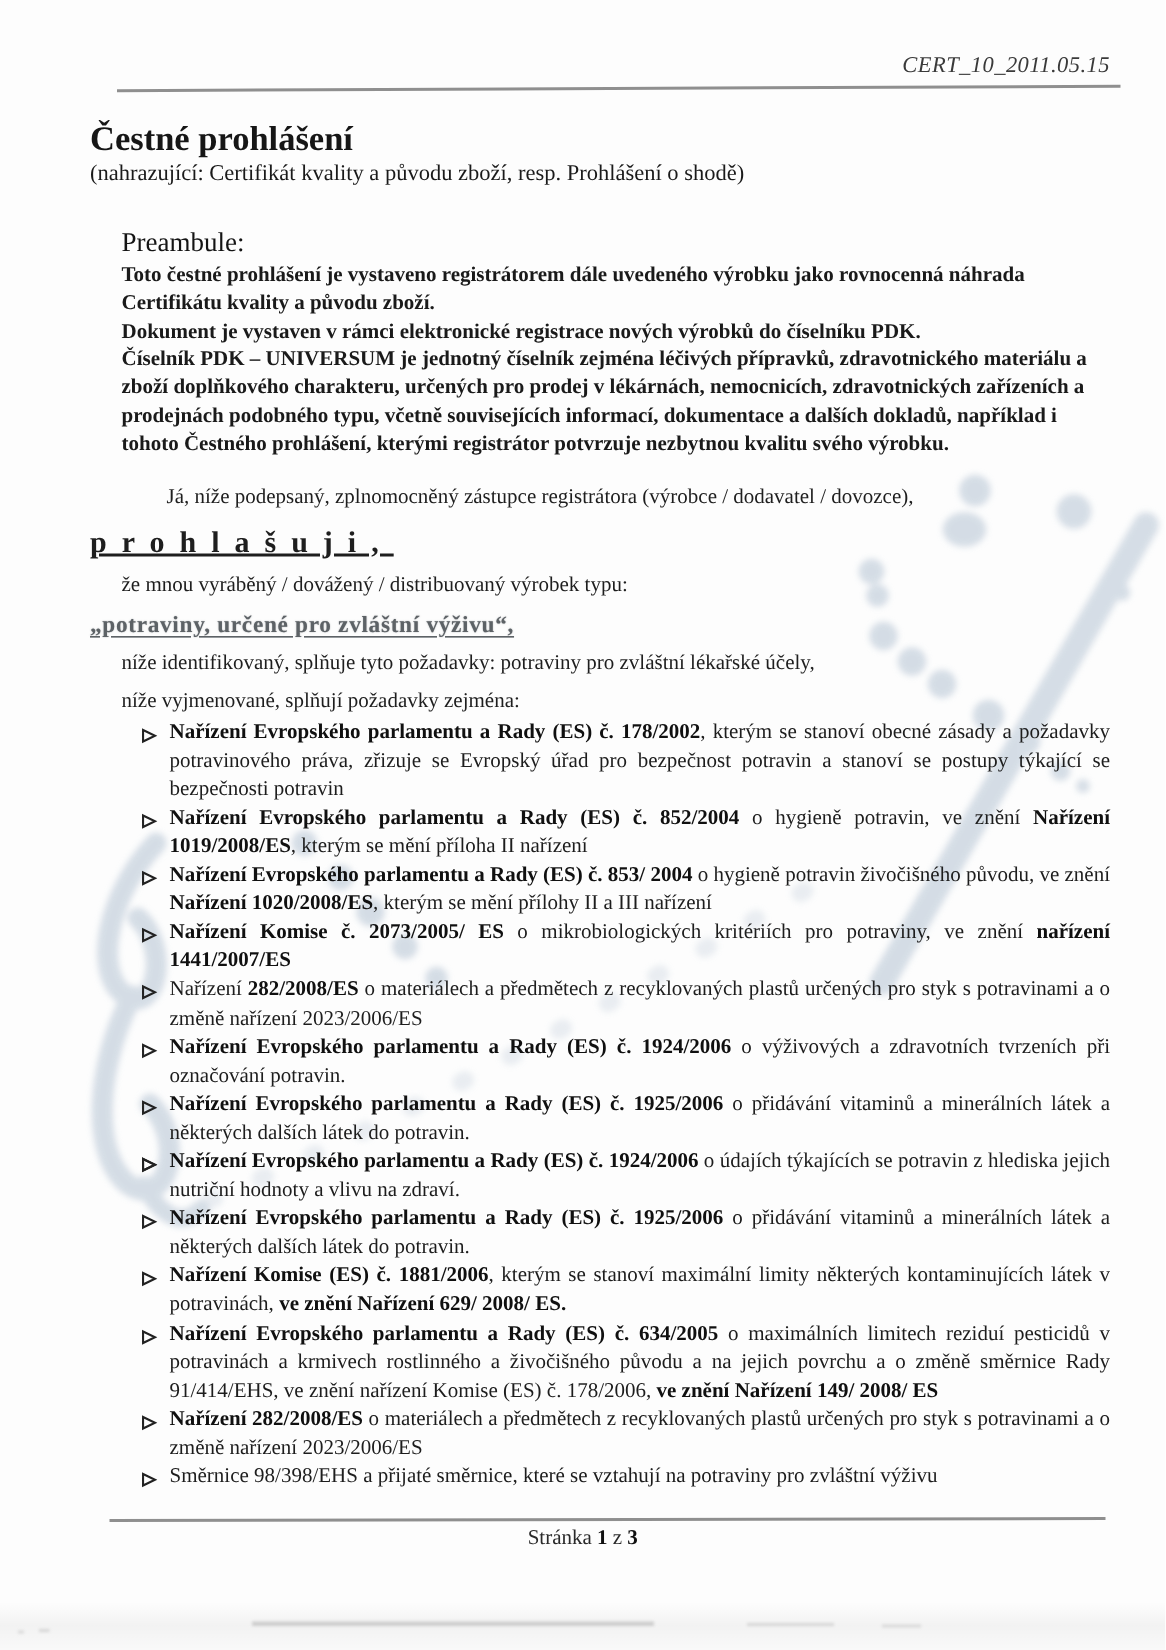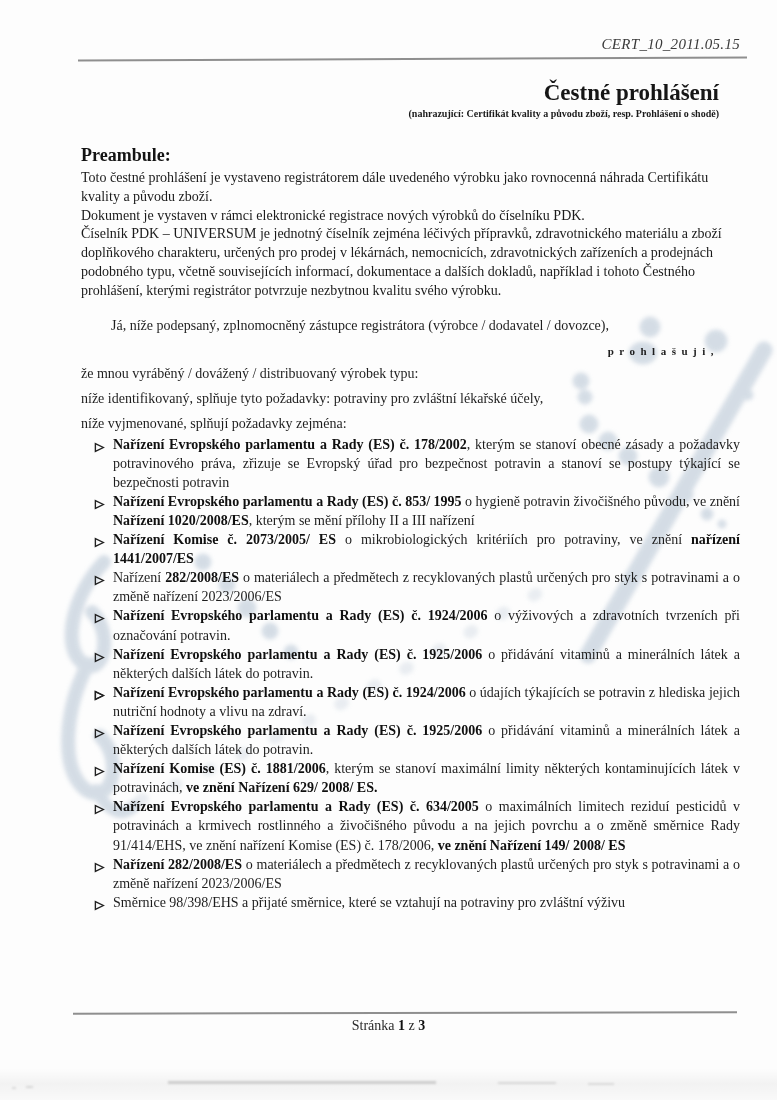--- a/index.html
+++ b/index.html
@@ -5,27 +5,27 @@
   html,body{margin:0;padding:0;background:#ffffff;}
   .page{
     position:relative;width:777px;height:1100px;background:#fdfdfd;
     font-family:"Liberation Serif","DejaVu Serif",serif;color:#1e1e1e;
     overflow:hidden;
   }
   .watermark{position:absolute;left:0;top:0;width:777px;height:1100px;pointer-events:none;}
   .content{position:relative;padding:36px 37px 0 81px;}
   .doc-ref{text-align:right;font-style:italic;font-size:15px;color:#3a3a3a;letter-spacing:.02em;}
   .header-rule{border:none;border-top:2px solid #8f8f8f;margin:5px -7px 0 -3px;transform:rotate(-0.25deg);}
-  .center{text-align:right;position:relative;left:-21px;}
+  .center{text-align:left;position:relative;left:-21px;}
   .doc-title{font-size:23px;font-weight:bold;margin:20px 0 2px 0;color:#161616;}
-  .doc-subtitle{font-size:10px;font-weight:bold;margin:0 0 26px 0;color:#1a1a1a;}
-  .preamble-heading{font-size:18px;font-weight:bold;margin:0 0 3px 0;color:#141414;}
-  .preamble-par{font-size:14px;font-weight:normal;line-height:18.8px;margin:0;color:#1a1a1a;}
+  .doc-subtitle{font-size:15px;font-weight:normal;margin:0 0 26px 0;color:#1a1a1a;}
+  .preamble-heading{font-size:18px;font-weight:normal;margin:0 0 3px 0;color:#141414;}
+  .preamble-par{font-size:14px;font-weight:bold;line-height:18.8px;margin:0;color:#1a1a1a;}
   .intro{font-size:14px;margin:17px 0 0 0;text-indent:30px;}
-  .verb{font-size:11px;font-weight:bold;letter-spacing:.5em;margin:11px 0 0 0;}
+  .verb{font-size:20px;font-weight:bold;letter-spacing:.5em;margin:11px 0 0 0;text-decoration:underline;}
   .plain-line{font-size:14px;margin:9px 0 0 0;}
   .product-line{
     font-size:15.5px;font-weight:bold;color:#5d6266;margin:9px 0 0 0;
     text-decoration:underline;text-underline-offset:3px;letter-spacing:.03em;
     text-shadow:0 0 1px rgba(90,95,100,.55);
   }
   .reg-list{list-style:none;margin:3px 0 0 0;padding:0;}
   .reg-list li{
     position:relative;padding-left:32px;font-size:14px;line-height:19.1px;
     text-align:justify;color:#1d1d1d;
@@ -90,41 +90,50 @@
     <div class="doc-subtitle center">(nahrazující: Certifikát kvality a původu zboží, resp. Prohlášení o shodě)</div>
 
     <div class="preamble-heading">Preambule:</div>
     <p class="preamble-par">Toto čestné prohlášení je vystaveno registrátorem dále uvedeného výrobku jako rovnocenná náhrada Certifikátu kvality a původu zboží.</p>
     <p class="preamble-par">Dokument je vystaven v rámci elektronické registrace nových výrobků do číselníku PDK.</p>
     <p class="preamble-par">Číselník PDK – UNIVERSUM je jednotný číselník zejména léčivých přípravků, zdravotnického materiálu a zboží doplňkového charakteru, určených pro prodej v lékárnách, nemocnicích, zdravotnických zařízeních a prodejnách podobného typu, včetně souvisejících informací, dokumentace a dalších dokladů, například i tohoto Čestného prohlášení, kterými registrátor potvrzuje nezbytnou kvalitu svého výrobku.</p>
 
     <p class="intro">Já, níže podepsaný, zplnomocněný zástupce registrátora (výrobce / dodavatel / dovozce),</p>
     <p class="verb center">prohlašuji,</p>
     <p class="plain-line">že mnou vyráběný / dovážený / distribuovaný výrobek typu:</p>
+    <p class="product-line center">„potraviny, určené pro zvláštní výživu“,</p>
     <p class="plain-line">níže identifikovaný, splňuje tyto požadavky: potraviny pro zvláštní lékařské účely,</p>
     <p class="plain-line">níže vyjmenované, splňují požadavky zejména:</p>
 
     <ul class="reg-list" id="reg-list">
   <li>
     <span class="bullet">
       <svg viewBox="0 0 12 12" width="11" height="11">
               <path d="M1.5 1.8 L10.2 6 L1.5 10.2 Z" fill="none" stroke="#222" stroke-width="1.5"></path>
             </svg>
     </span>
     <span class="reg-text"><span class="b">Nařízení Evropského parlamentu a Rady (ES) č. 178/2002</span><span>, kterým se stanoví obecné zásady a požadavky potravinového práva, zřizuje se Evropský úřad pro bezpečnost potravin a stanoví se postupy týkající se bezpečnosti potravin</span></span>
   </li>
 
-
-  <li>
-    <span class="bullet">
-      <svg viewBox="0 0 12 12" width="11" height="11">
-              <path d="M1.5 1.8 L10.2 6 L1.5 10.2 Z" fill="none" stroke="#222" stroke-width="1.5"></path>
-            </svg>
-    </span>
-    <span class="reg-text"><span class="b">Nařízení Evropského parlamentu a Rady (ES) č. 853/ 1995</span><span> o hygieně potravin živočišného původu, ve znění </span><span class="b">Nařízení 1020/2008/ES</span><span>, kterým se mění přílohy II a III nařízení</span></span>
+  <li>
+    <span class="bullet">
+      <svg viewBox="0 0 12 12" width="11" height="11">
+              <path d="M1.5 1.8 L10.2 6 L1.5 10.2 Z" fill="none" stroke="#222" stroke-width="1.5"></path>
+            </svg>
+    </span>
+    <span class="reg-text"><span class="b">Nařízení Evropského parlamentu a Rady (ES) č. 852/2004</span><span> o hygieně potravin, ve znění </span><span class="b">Nařízení 1019/2008/ES</span><span>, kterým se mění příloha II nařízení</span></span>
+  </li>
+
+  <li>
+    <span class="bullet">
+      <svg viewBox="0 0 12 12" width="11" height="11">
+              <path d="M1.5 1.8 L10.2 6 L1.5 10.2 Z" fill="none" stroke="#222" stroke-width="1.5"></path>
+            </svg>
+    </span>
+    <span class="reg-text"><span class="b">Nařízení Evropského parlamentu a Rady (ES) č. 853/ 2004</span><span> o hygieně potravin živočišného původu, ve znění </span><span class="b">Nařízení 1020/2008/ES</span><span>, kterým se mění přílohy II a III nařízení</span></span>
   </li>
 
   <li>
     <span class="bullet">
       <svg viewBox="0 0 12 12" width="11" height="11">
               <path d="M1.5 1.8 L10.2 6 L1.5 10.2 Z" fill="none" stroke="#222" stroke-width="1.5"></path>
             </svg>
     </span>
     <span class="reg-text"><span class="b">Nařízení Komise č. 2073/2005/ ES</span><span> o mikrobiologických kritériích pro potraviny, ve znění </span><span class="b">nařízení 1441/2007/ES</span></span>
   </li>

